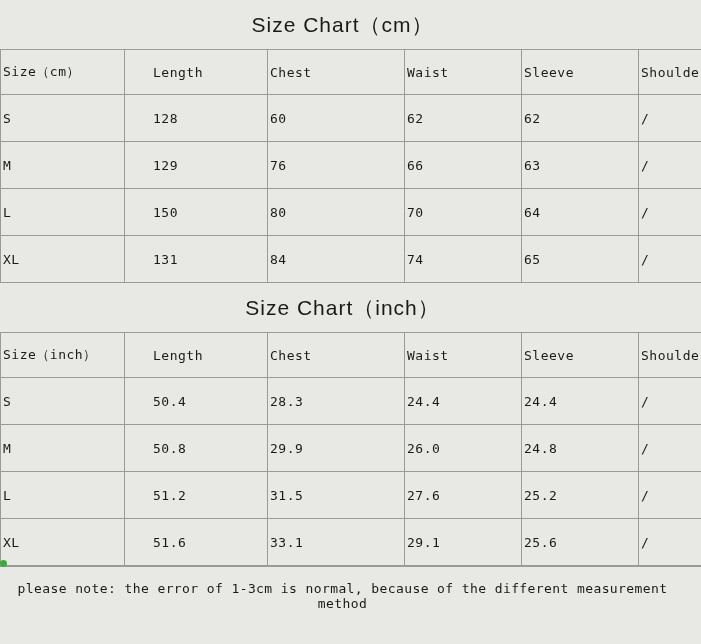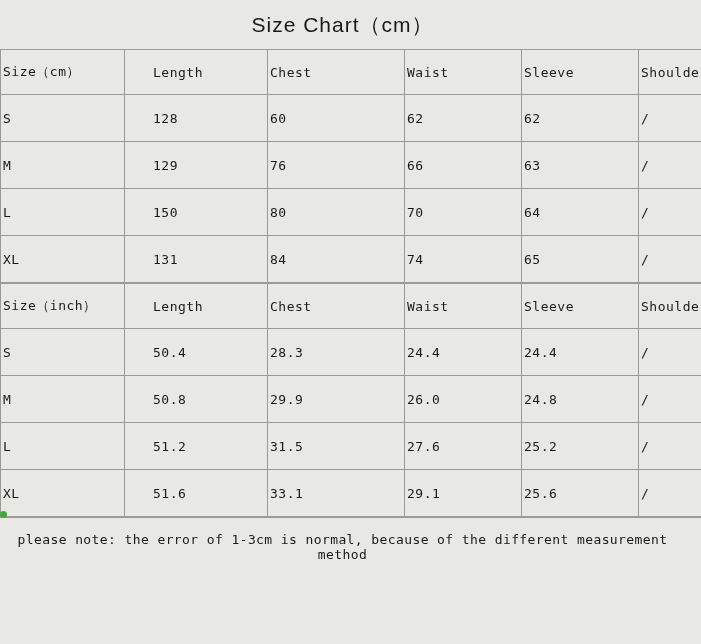--- a/index.html
+++ b/index.html
@@ -120,20 +120,21 @@
         <td class="col0">XL</td>
         <td class="col1">131</td>
         <td class="col2">84</td>
         <td class="col3">74</td>
         <td class="col4">65</td>
         <td class="col5">/</td>
       </tr>
     </tbody>
   </table>
 
+  <div class="title">Size Chart（inch）</div>
 
   <table class="size-table">
     <tbody>
       <tr class="header-row">
         <td class="col0">Size（inch）</td>
         <td class="col1">Length</td>
         <td class="col2">Chest</td>
         <td class="col3">Waist</td>
         <td class="col4">Sleeve</td>
         <td class="col5">Shoulder</td>

